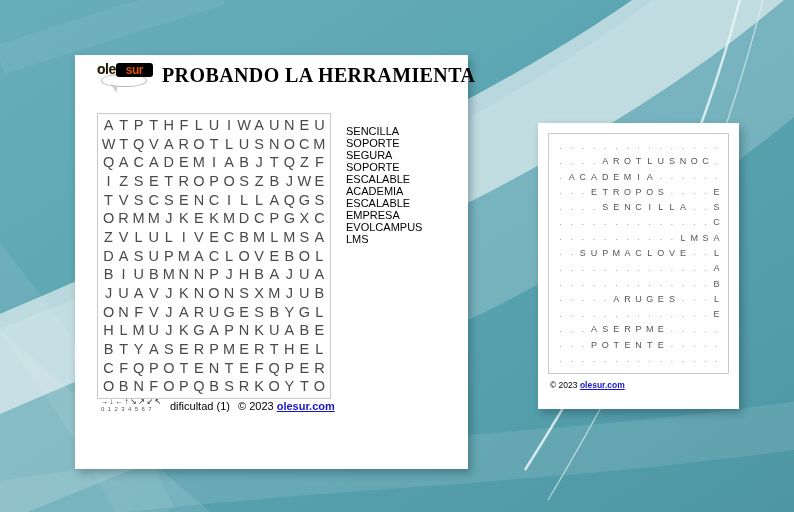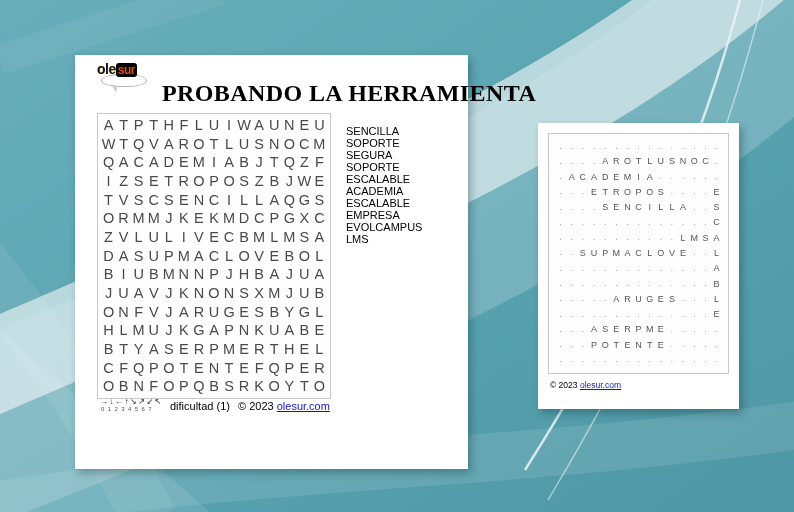--- a/index.html
+++ b/index.html
@@ -9,45 +9,45 @@
   .bg-art { position:absolute; left:0; top:0; width:794px; height:512px; z-index:0; }
 
   .sheet { position:absolute; background:#ffffff; box-shadow:3px 4px 8px rgba(0,30,40,0.30); z-index:1; }
   .puzzle-sheet { left:75px; top:55px; width:393px; height:414px; }
   .solution-sheet { left:538px; top:123px; width:201px; height:286px; }
 
   
   .logo { position:absolute; left:22px; top:7px; width:60px; height:34px; }
   .logo-text { position:relative; z-index:2; font-weight:900; font-size:14px; line-height:14px; letter-spacing:-0.5px; white-space:nowrap; }
   .logo-ole { color:#0f172a; text-shadow:0 0 1px #ffb400; }
-  .logo-sur { background:#000000; color:#d95306; border-radius:3px; padding:0 2px; font-size:12px;text-align:center; }
+  .logo-sur { background:#000000; color:#d95306; border-radius:3px; padding:0 10px; font-size:12px;text-align:center; }
   .logo-bubble { position:absolute; left:4px; top:12px; width:46px; height:13px; background:#fff; border:1px solid #b5b5b5; border-radius:50% / 60%; z-index:1; }
   .logo-bubble::after { content:""; position:absolute; left:8px; bottom:-6px; width:0; height:0; border-left:7px solid transparent; border-top:7px solid #cfcfcf; transform:rotate(12deg); }
 
-  .title { position:absolute; left:87px; top:25px; font-family:"Liberation Serif", serif; font-weight:bold; font-size:24px; letter-spacing:0.4px; color:#000; white-space:nowrap; }
+  .title { position:absolute; left:87px; top:9px; font-family:"Liberation Serif", serif; font-weight:bold; font-size:20px; letter-spacing:0.4px; color:#000; white-space:nowrap; }
 
   
   .grid-box { display:flex; flex-direction:column; border:1px solid #c9c9c9; background:#fefefe; }
   .grid-row { display:flex; flex:1; }
   .grid-cell { flex:1; text-align:center; align-self:center; line-height:1; }
 
   .puzzle-grid { position:absolute; left:22px; top:58px; width:234px; height:286px; padding:2px 3px; font-size:14.5px; color:#4a4a4a; font-weight:500; }
   .solution-grid { position:absolute; left:10px; top:10px; width:181px; height:241px; padding:5px 6px; font-size:9px; color:#555; }
   .solution-grid .grid-cell.dot { color:#6e6e6e; font-size:8px; }
 
   
   .word-list { position:absolute; left:263px; top:70px; font-size:11px; line-height:12px; color:#000;margin-left:8px; }
 
   
   .difficulty { position:absolute; left:25px; top:343px; width:70px; text-align:left; color:#222; }
   .dif-arrows { font-size:8px; line-height:8px; letter-spacing:1.5px; white-space:nowrap; }
   .dif-scale { font-size:6px; line-height:6px; letter-spacing:3.4px; color:#555; padding-left:1px; white-space:nowrap; }
   .dif-label { position:absolute; left:95px; top:345px; font-size:11px; color:#000; }
   .copy { font-size:11px; color:#000; white-space:nowrap; }
-  .copy a { color:#1515cc; text-decoration:underline; }
+  .copy a { color:#1515cc; text-decoration:underline;font-weight:bold; }
   .puzzle-copy { position:absolute; left:163px; top:345px; }
   .solution-copy { position:absolute; left:12px; top:257px; font-size:8.5px; }
   .solution-copy a { color:#1515cc; text-decoration:underline; }
 </style>
 </head>
 <body>
 
 <svg class="bg-art" viewBox="0 0 794 512" preserveAspectRatio="none">
   <defs>
     <linearGradient id="bgg" x1="0" y1="0" x2="1" y2="1">

